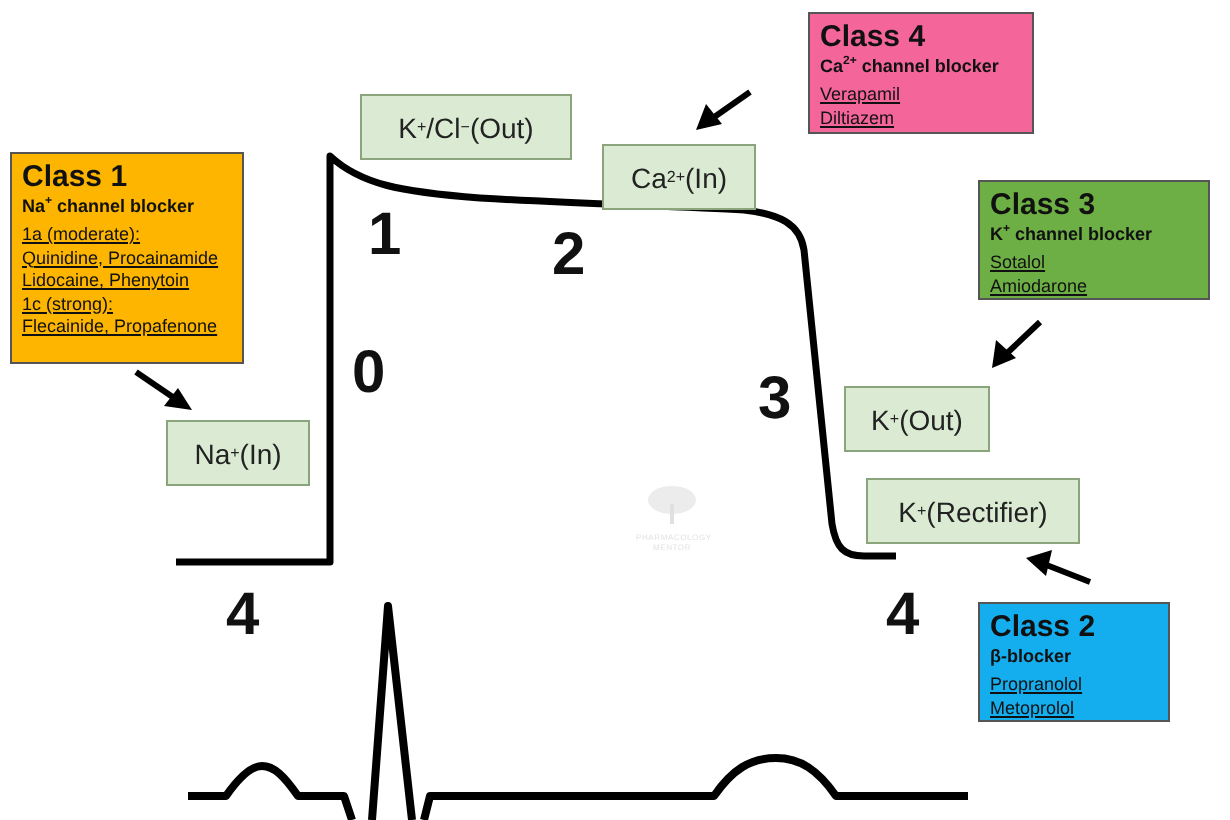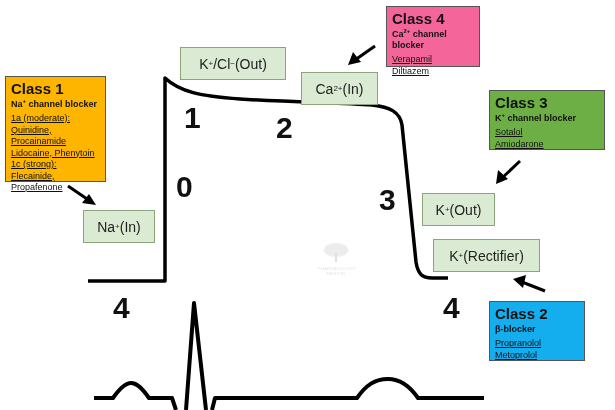--- a/index.html
+++ b/index.html
@@ -37,31 +37,31 @@
     <g>
       <line x1="520" y1="161" x2="502" y2="178" stroke="#000" stroke-width="3"></line>
       <polygon points="496,184 498,170 508,179" fill="#000"></polygon>
     </g>
     <g>
       <line x1="545" y1="291" x2="522" y2="282" stroke="#000" stroke-width="3"></line>
       <polygon points="513,279 526,275 523,288" fill="#000"></polygon>
     </g>
   </svg>
 
-  <div class="class-box" style="left:5px; top:76px; width:101px; height:106px; background:#fdb500;">
+  <div class="class-box" style="left:5px; top:76px; width:117px; height:106px; background:#fdb500;">
     <div class="title">Class 1</div>
     <div class="sub"><span>Na</span><sup style="font-size:6px">+</sup><span> channel blocker</span></div>
     <div class="line">1a (moderate):</div>
     <div class="line">Quinidine, Procainamide</div>
     <div class="line">Lidocaine, Phenytoin</div>
     <div class="line">1c (strong):</div>
     <div class="line">Flecainide, Propafenone</div>
   </div>
 
-  <div class="class-box" style="left:386px; top:6px; width:94px; height:61px; background:#f4659a;">
+  <div class="class-box" style="left:404px; top:6px; width:113px; height:61px; background:#f4659a;">
     <div class="title">Class 4</div>
     <div class="sub"><span>Ca</span><sup style="font-size:6px">2+</sup><span> channel blocker</span></div>
     <div class="line">Verapamil</div>
     <div class="line">Diltiazem</div>
   </div>
 
   <div class="class-box" style="left:489px; top:90px; width:116px; height:60px; background:#6daf45;">
     <div class="title">Class 3</div>
     <div class="sub"><span>K</span><sup style="font-size:6px">+</sup><span> channel blocker</span></div>
     <div class="line">Sotalol</div>

